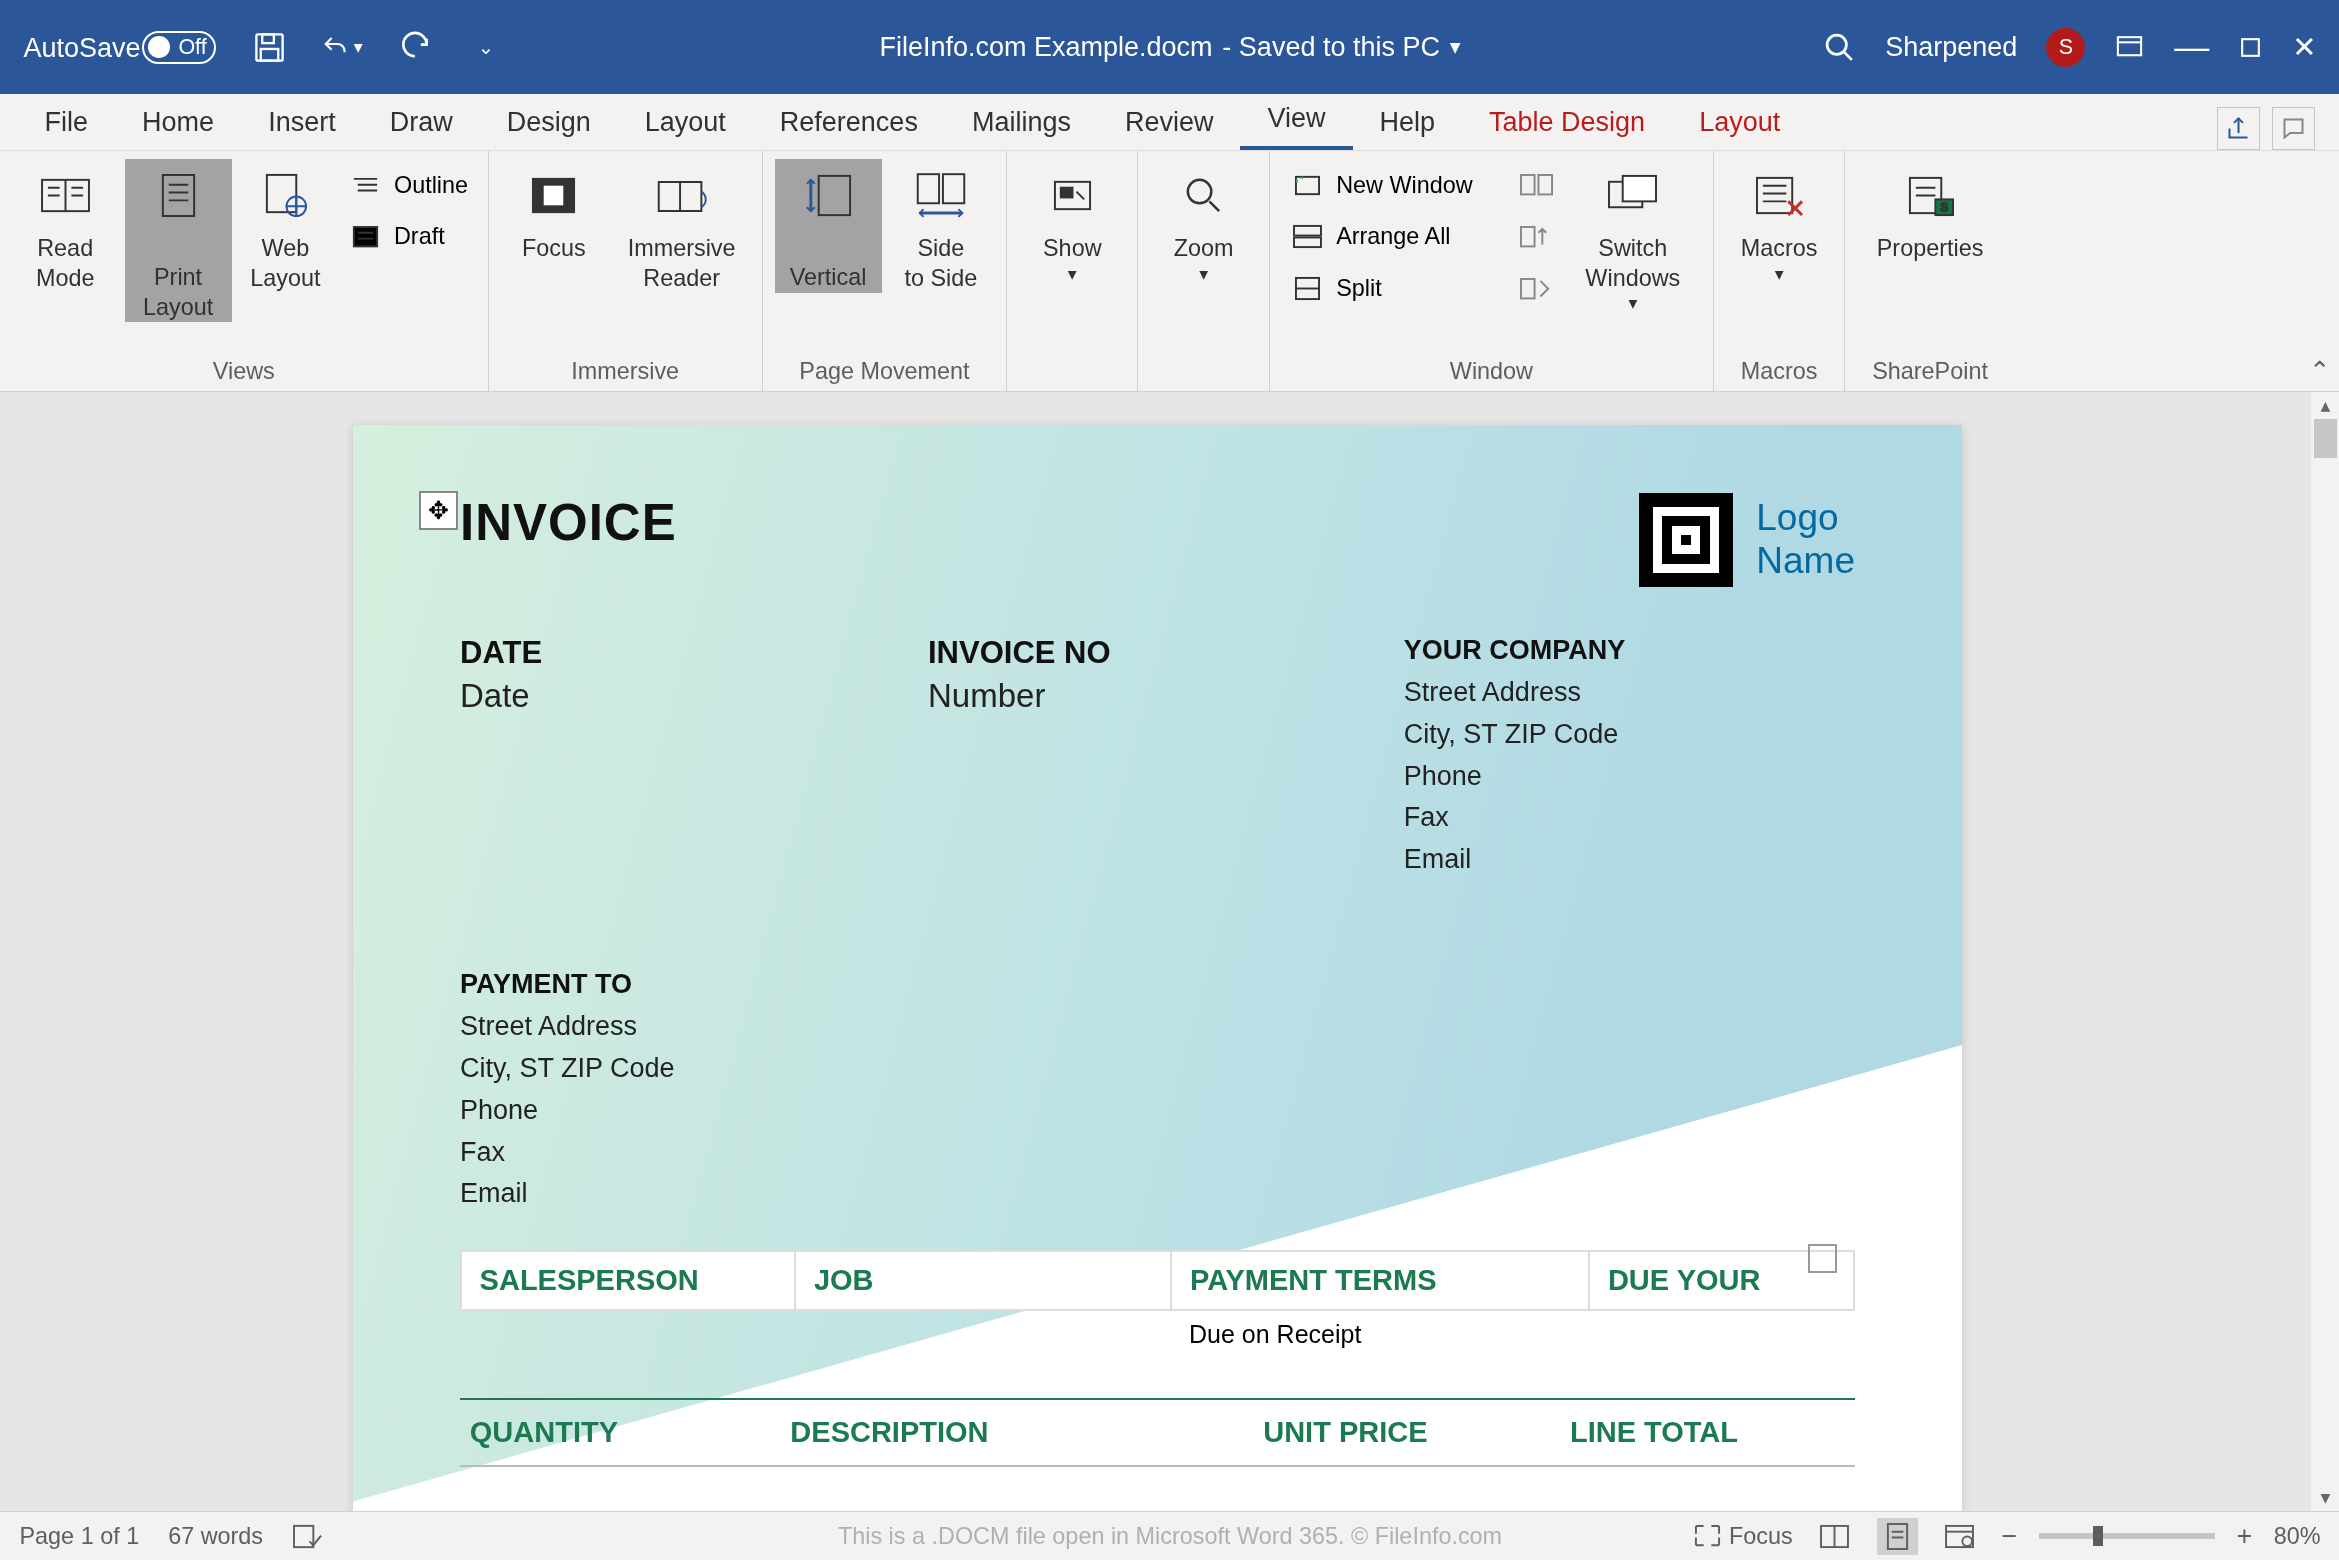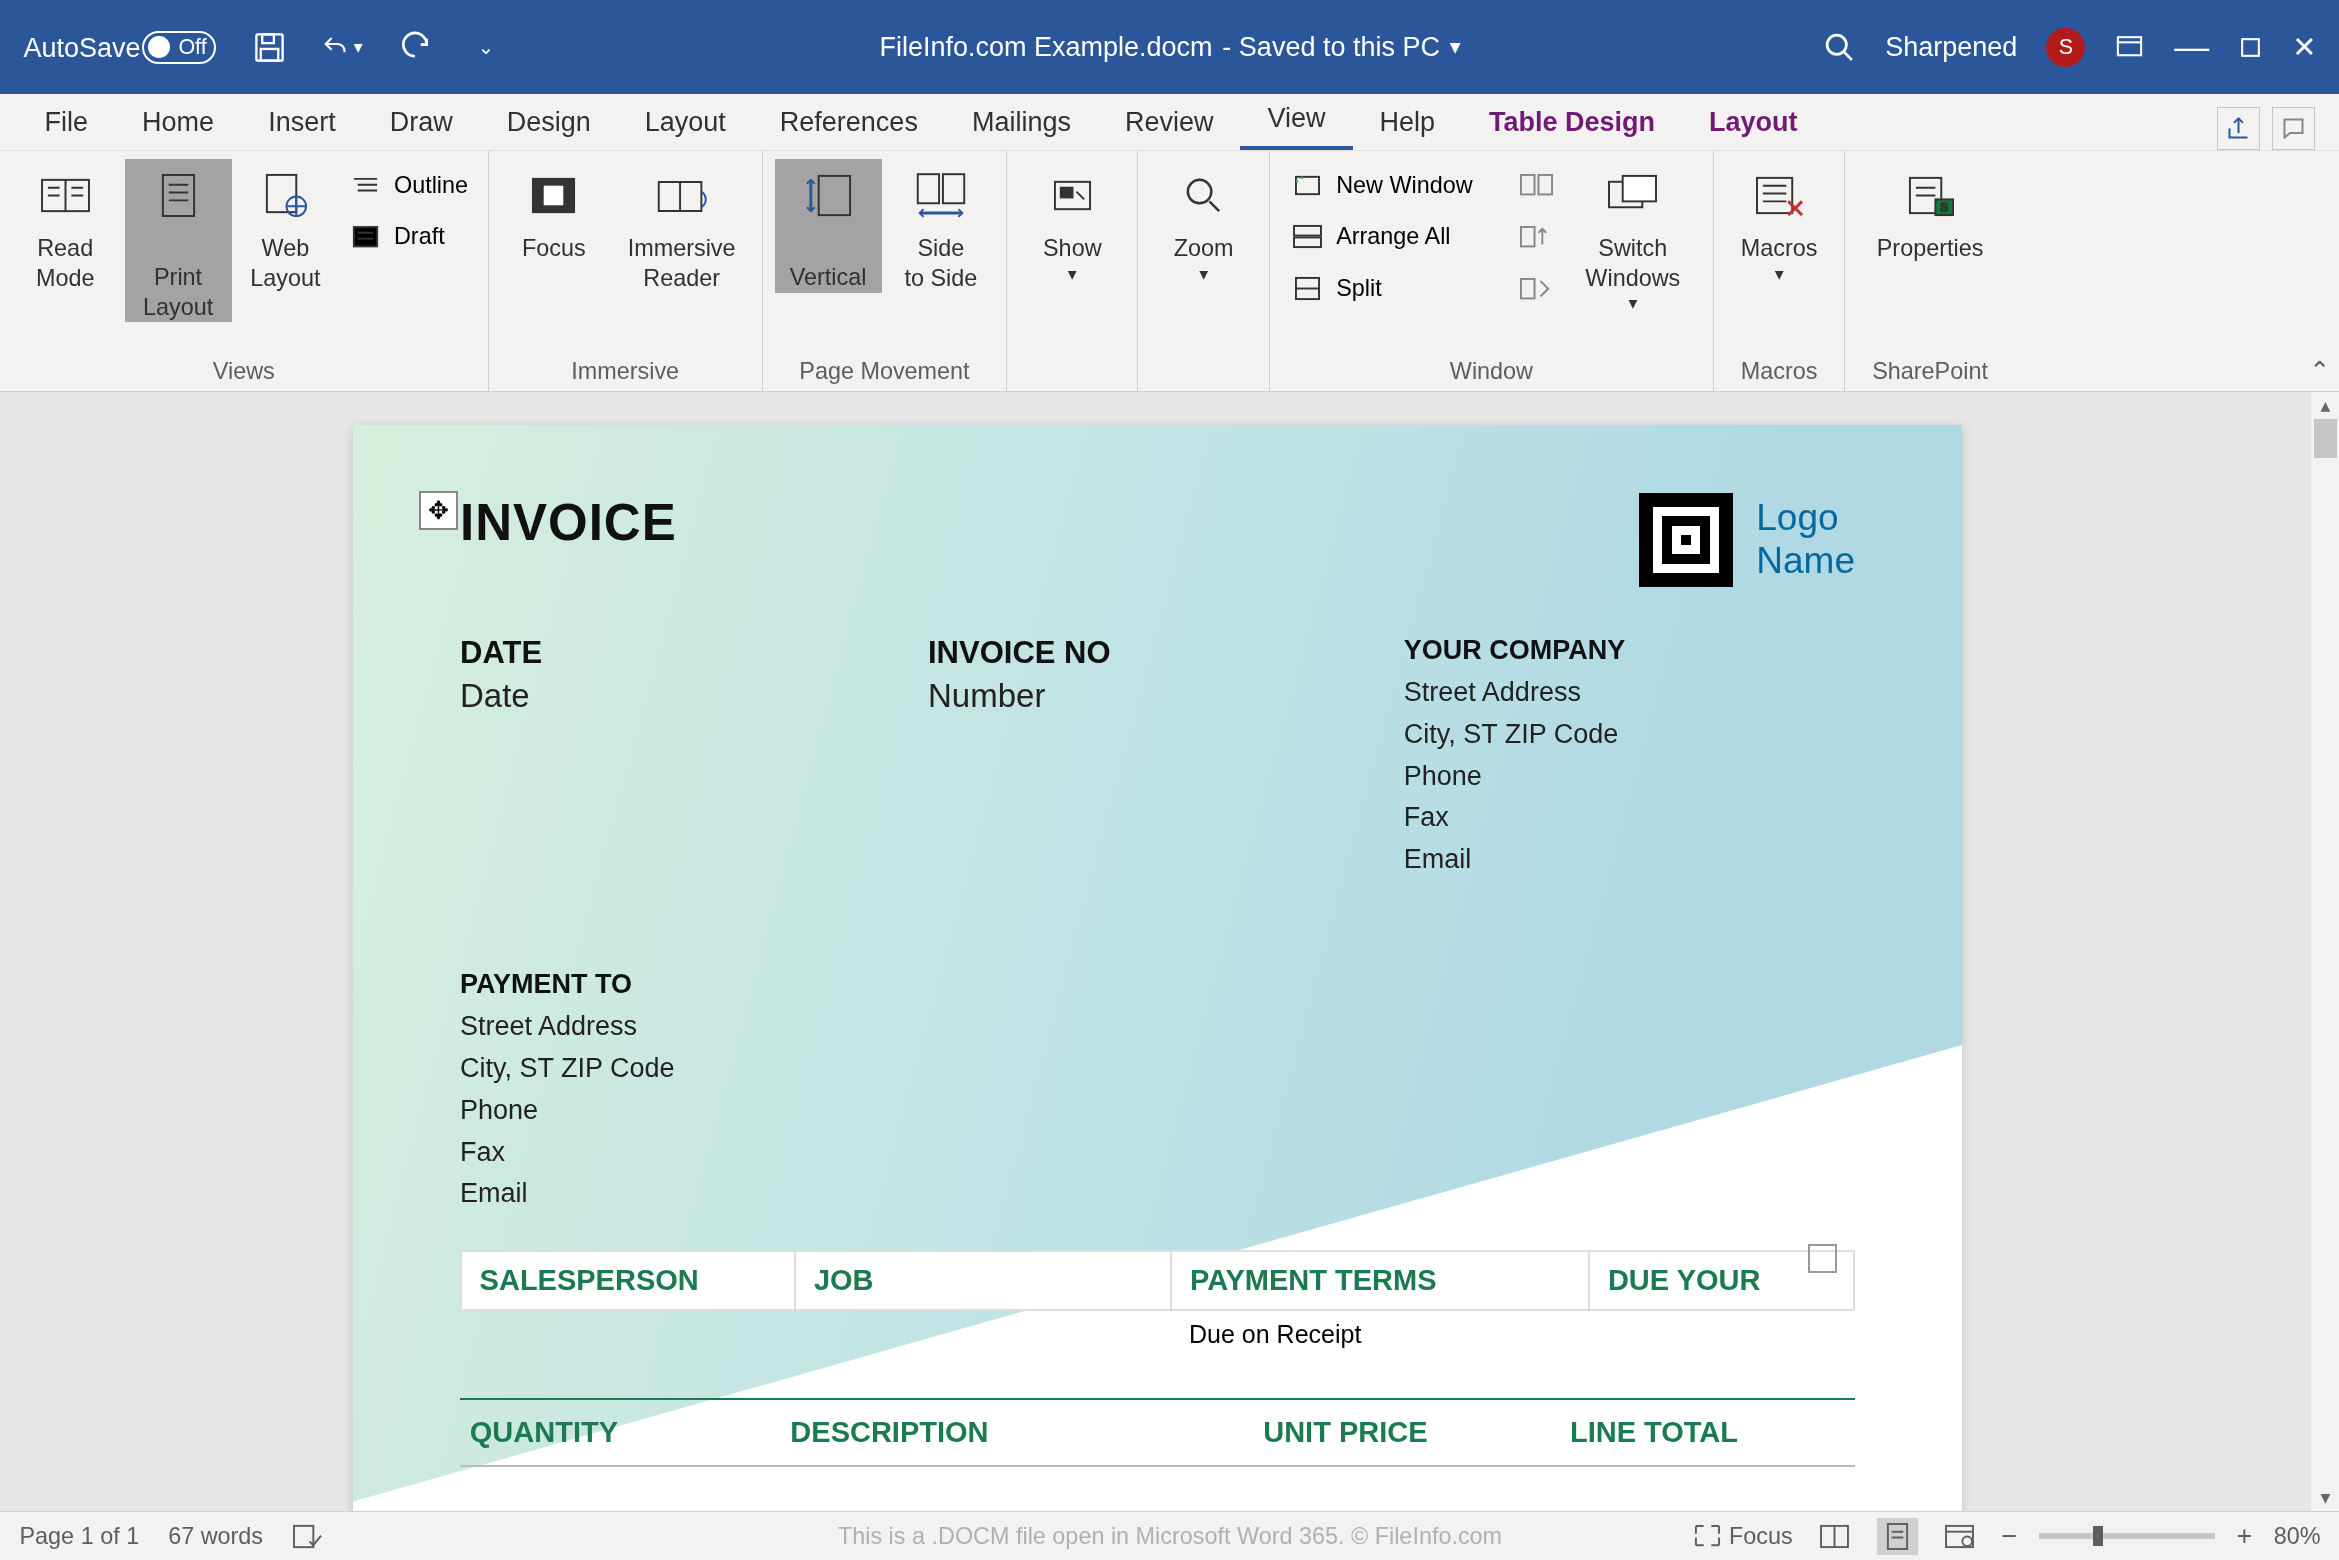--- a/index.html
+++ b/index.html
@@ -14,21 +14,21 @@
 .titlebar .qat { display: flex; align-items: center; gap: 31px; margin-left: 33px; }
 .titlebar .qat .icon { width: 41px; height: 41px; display: flex; align-items: center; justify-content: center; }
 .titlebar .center { position: absolute; left: 50%; transform: translateX(-50%); display: flex; align-items: center; gap: 9.8px; font-size: 27px; }
 .titlebar .right { margin-left: auto; display: flex; align-items: center; gap: 29px; }
 .titlebar .user-badge { width: 39px; height: 39px; border-radius: 50%; background: #b31b1b; display: flex; align-items: center; justify-content: center; font-size: 21.5px; color:#fff; }
 
 
 .tabs { background: #f3f2f1; height: 57px; display: flex; align-items: flex-end; border-bottom: 1px solid #e1dfdd; padding: 0 17.6px; gap: 0; }
 .tabs .tab { padding: 11.7px 27px; font-size: 27px; color: #323130; cursor: pointer; }
 .tabs .tab.active { border-bottom: 4.9px solid #2b579a; color: #323130; font-weight: 400; }
-.tabs .tab.contextual { color: #701a75; font-weight: bold; }
+.tabs .tab.contextual { color: #b91c1c; }
 .tabs .spacer { flex: 1; }
 .tabs .right-icons { display: flex; gap: 11.7px; padding-right: 7.8px; }
 .tabs .right-icons .ricon { width: 43px; height: 43px; border: 1px solid #c8c6c4; display:flex; align-items:center; justify-content:center; color:#2b579a;}
 
 
 .ribbon { background: #f3f2f1; height: 242px; display: flex; border-bottom: 2px solid #d2d0ce; position: relative; }
 .ribbon .group { display: flex; flex-direction: column; align-items: center; padding: 7.8px 11.7px 3.9px 11.7px; border-right: 1px solid #d2d0ce; }
 .ribbon .group .row { display: flex; gap: 5.9px; flex:1; align-items: flex-start;}
 .ribbon .group .label { font-size: 23.4px; color: #605e5c; padding: 5.9px 0 2px 0; }
 .ribbon .bigbtn { display: flex; flex-direction: column; align-items: center; justify-content: flex-start; width: 107px; padding: 5.9px 0 0 0; font-size: 23.4px; color: #323130; text-align: center; line-height: 1.25;}

